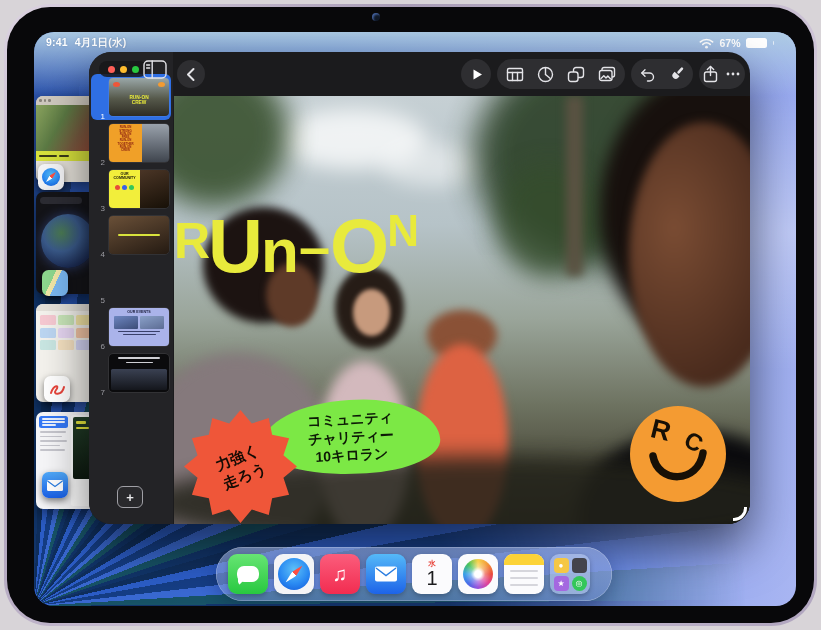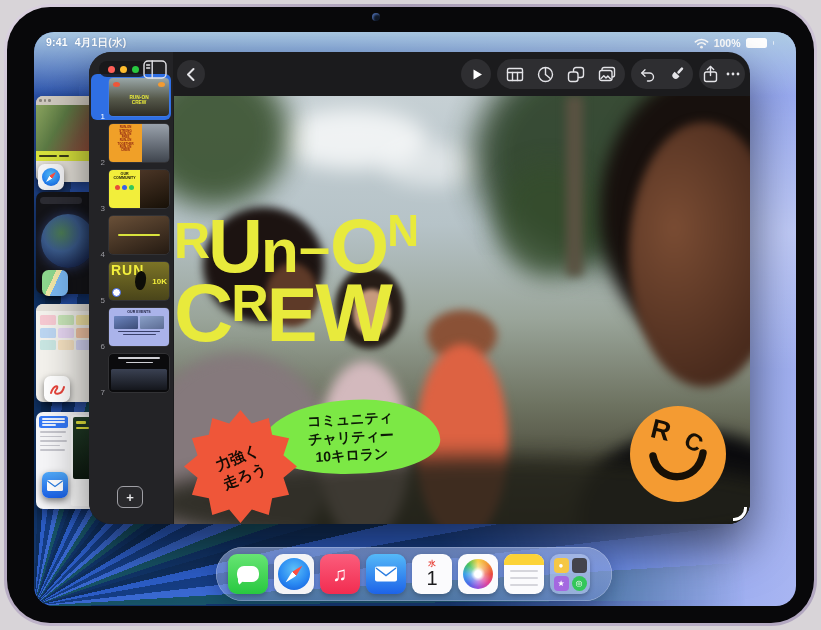--- a/index.html
+++ b/index.html
@@ -173,21 +173,21 @@
     <div class="sb-left">
       <span>9:41</span>
       <span>4月1日(水)</span>
     </div>
     <div class="sb-right">
       <svg width="15" height="11" viewBox="0 0 15 11">
         <path d="M1.4 3.9a9 9 0 0 1 12.2 0" stroke="#fff" stroke-width="1.7" fill="none" stroke-linecap="round"></path>
         <path d="M3.8 6.4a5.4 5.4 0 0 1 7.4 0" stroke="#fff" stroke-width="1.7" fill="none" stroke-linecap="round"></path>
         <circle cx="7.5" cy="9.2" r="1.4" fill="#fff"></circle>
       </svg>
-      <span>100%</span>
+      <span>67%</span>
       <span class="batt"></span>
         <span class="batt-nub"></span>
     </div>
 
     <div>
       <div class="rthumb" style="top:64px;height:86px;background:#e8e4dc;">
         <div class="st-bar">
             <i class="st-dot"></i>
             <i class="st-dot"></i>
             <i class="st-dot"></i>
@@ -308,26 +308,20 @@
 
         <div class="slide-row" style="top:164px;">
           <span class="snum">4</span>
           <div class="sthumb t4">
               <i></i>
             </div>
         </div>
 
         <div class="slide-row" style="top:210px;">
           <span class="snum">5</span>
-          <div class="sthumb t5">
-            <div class="t5-run">RUN</div>
-            <div class="t5-runner"></div>
-            <div class="t5-10k">10K</div>
-            <div class="t5-badge"></div>
-          </div>
         </div>
 
         <div class="slide-row" style="top:256px;">
           <span class="snum">6</span>
           <div class="sthumb t6">
             <div class="t6-title">OUR EVENTS</div>
             <div class="t6-photos">
                 <i style="background:linear-gradient(160deg,#6d86c0,#3c4c78);"></i>
                 <i style="background:linear-gradient(160deg,#8aa0c8,#5c6c94);"></i>
               </div>
@@ -462,23 +456,20 @@
           <div class="pb" style="left:25%;top:62%;width:16%;height:42%;background:#d3b9bd;filter:blur(6px);"></div>
           <div class="pb" style="left:44%;top:50%;width:12%;height:12%;background:#8a5136;filter:blur(4px);"></div>
           <div class="pb" style="left:42%;top:58%;width:16%;height:46%;background:#dd6242;filter:blur(5px);"></div>
           <div class="pb" style="left:-5%;top:84%;width:115%;height:22%;background:#23231a;filter:blur(10px);opacity:.85;"></div>
         </div>
 
         <div class="big-title">
           <div>
             <span class="tA">R</span><span class="tB">U</span><span class="tC">n</span><span class="tD">–</span><span class="tB">O</span><span class="tE">N</span>
           </div>
-          <div class="l2">
-            <span class="tF">C</span><span class="tG">R</span><span class="tH">E</span><span class="tF">W</span>
-          </div>
         </div>
 
         <div class="badge-green">
           <span>コミュニティ</span>
           <span>チャリティー</span>
           <span>10キロラン</span>
         </div>
 
         <div class="star">
           <div class="star-text">

